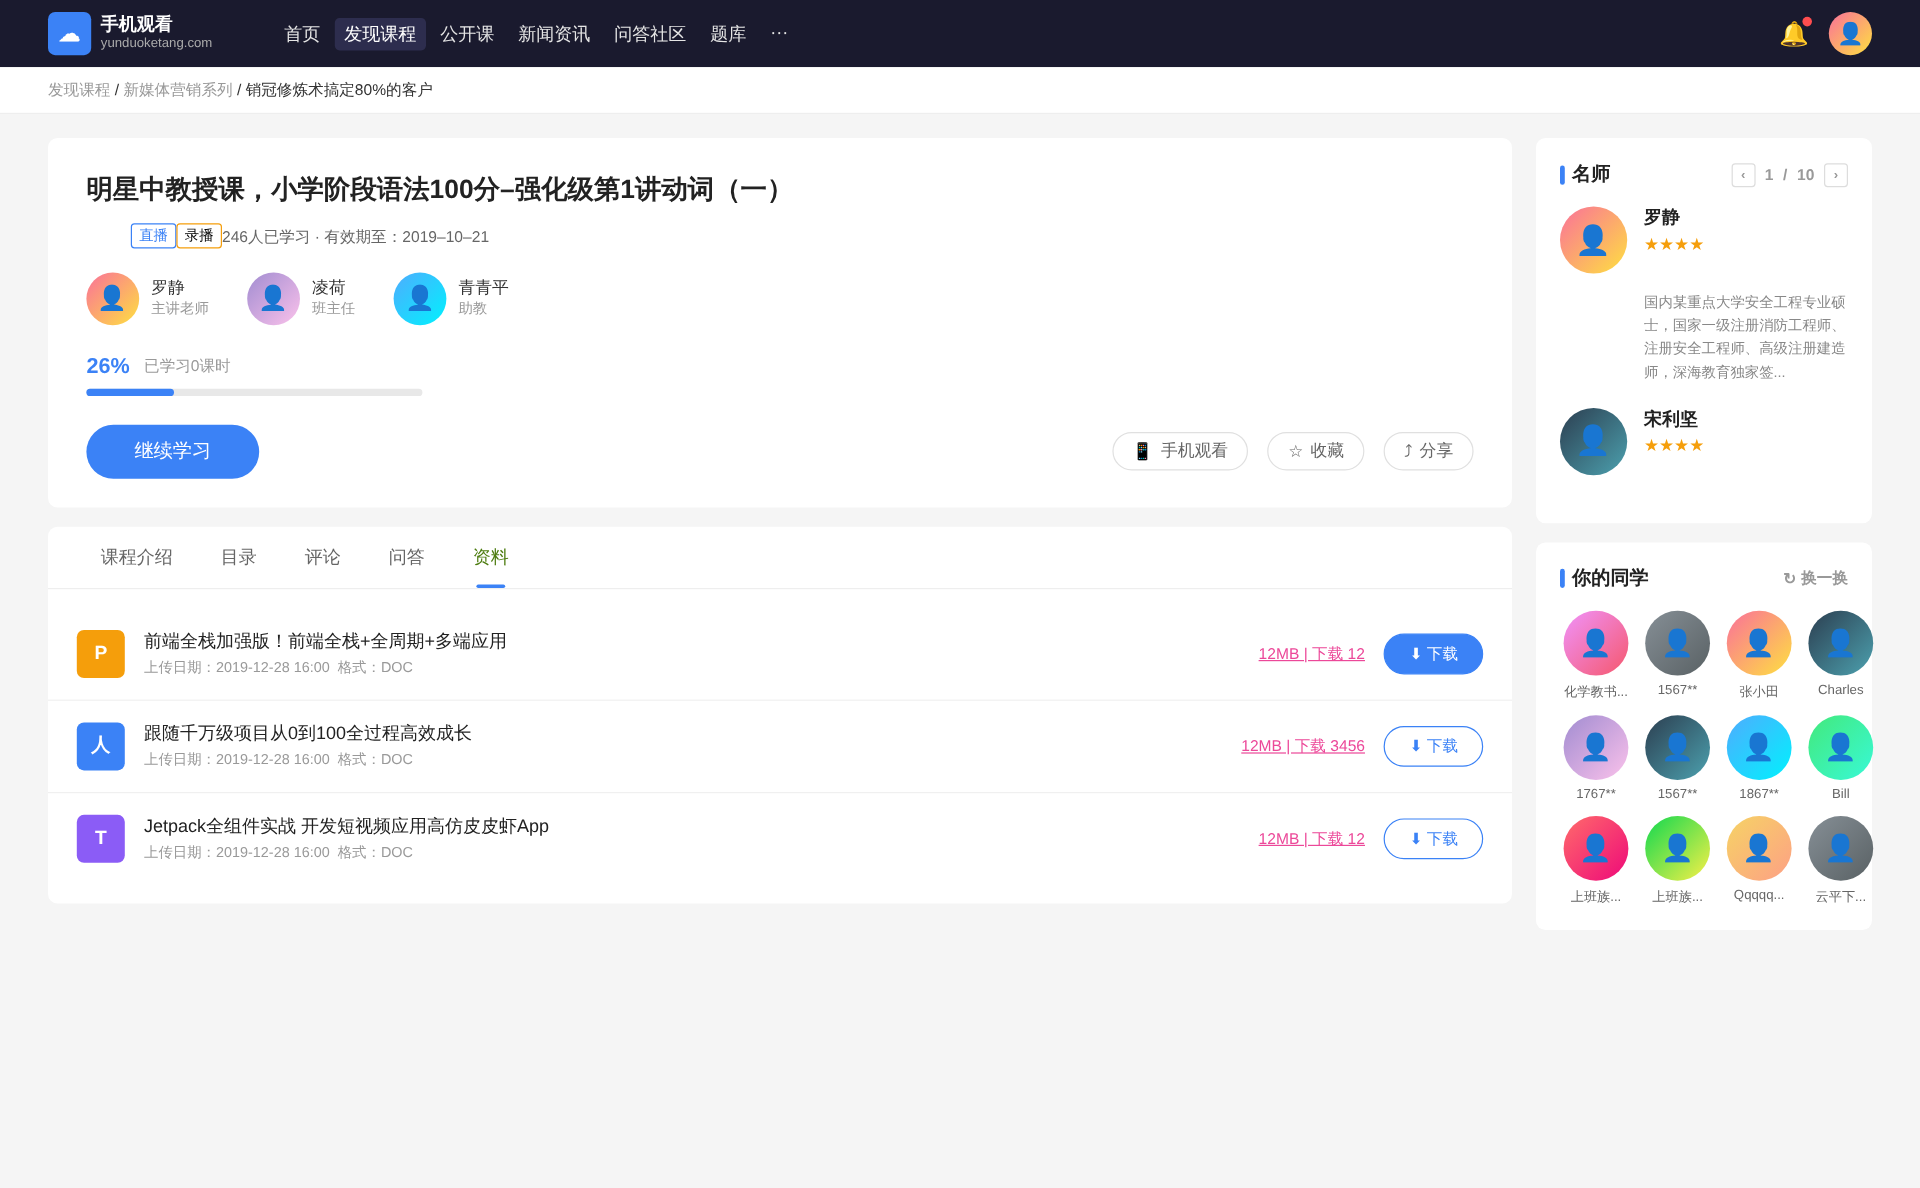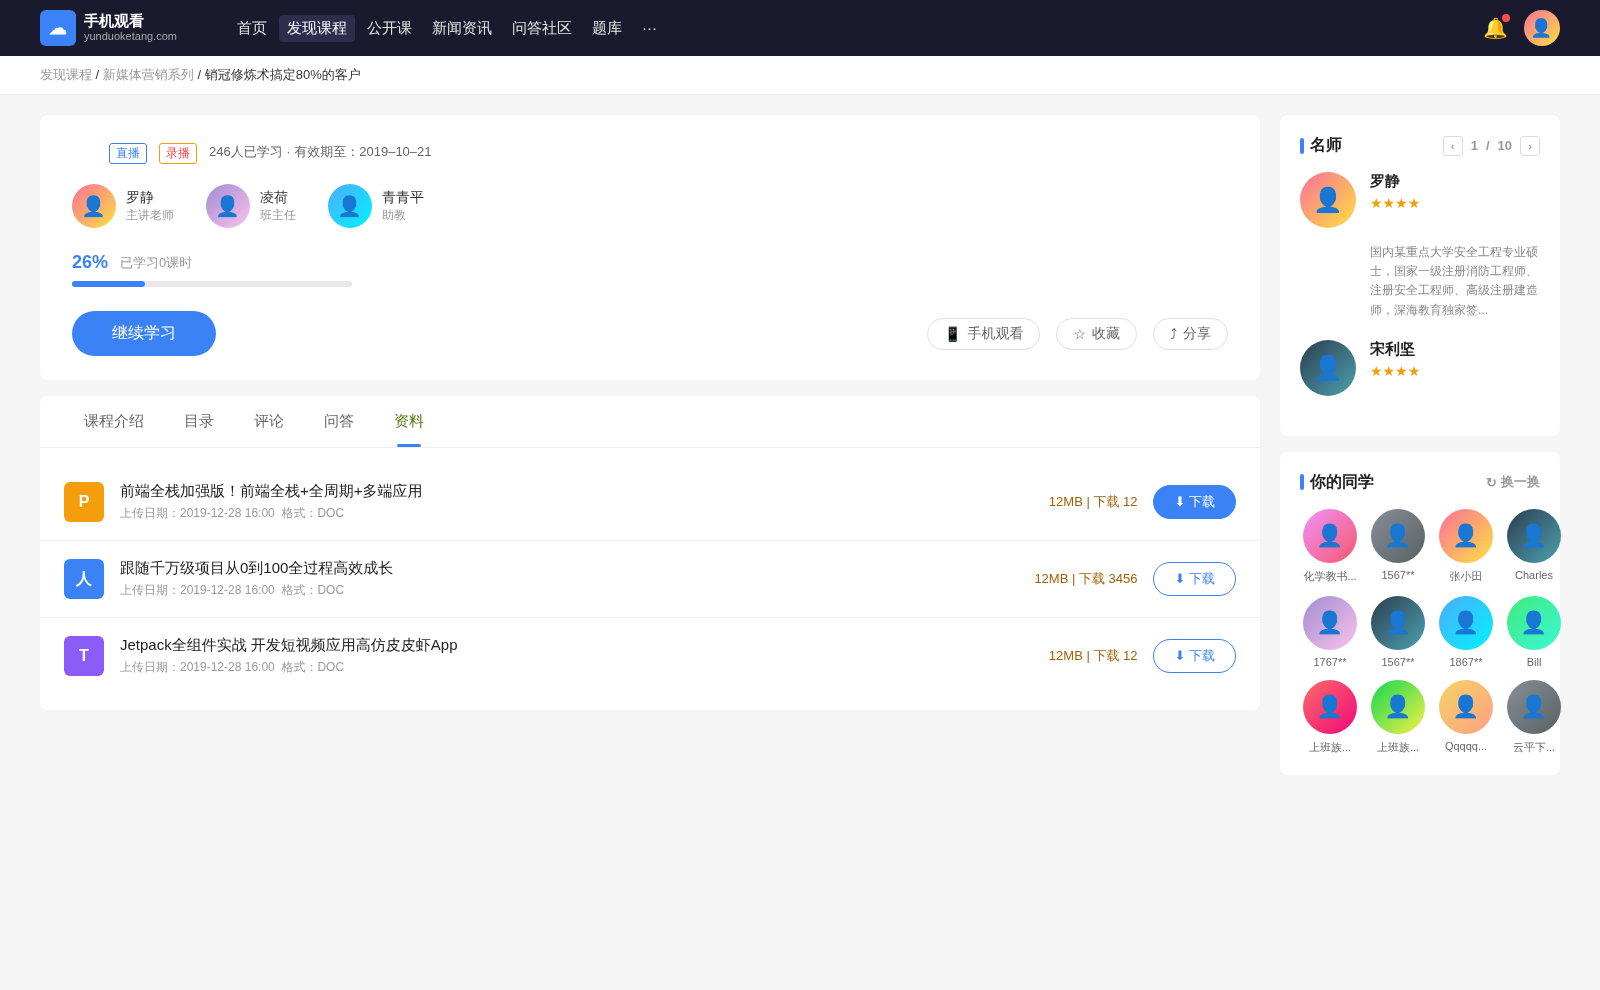--- a/index.html
+++ b/index.html
@@ -24,24 +24,24 @@
     .breadcrumb span { color: #333; }
 
     
     .main-container { display: flex; gap: 20px; padding: 20px 40px; max-width: 1600px; }
     .content-area { flex: 1; min-width: 0; }
     .sidebar-area { width: 280px; flex-shrink: 0; }
 
     
     .course-card { background: white; border-radius: 8px; padding: 28px 32px 24px; margin-bottom: 16px; }
     .course-title { font-size: 22px; font-weight: bold; color: #222; margin-bottom: 12px; line-height: 1.4; }
-    .course-meta { display: flex; align-items: flex-start; gap: 12px; margin-bottom: 20px; font-size: 13px; color: #666; padding-left: 37px; }
+    .course-meta { display: flex; align-items: flex-end; margin-bottom: 20px; font-size: 13px; color: #666; padding-left: 37px; }
     .badge { border: 1px solid; border-radius: 3px; padding: 1px 6px; font-size: 12px; }
     .badge-live { color: #3b82f6; border-color: #3b82f6; }
-    .badge-record { color: #ef4444; border-color: #f59e0b; }
+    .badge-record { color: #000000; border-color: #f59e0b; }
     .teachers { display: flex; gap: 32px; margin-bottom: 24px; }
     .teacher { display: flex; align-items: center; gap: 10px; }
     .teacher-avatar { width: 44px; height: 44px; border-radius: 50%; background: #ddd; overflow: hidden; display: flex; align-items: center; justify-content: center; }
     .teacher-info .name { font-size: 14px; font-weight: 500; color: #333; }
     .teacher-info .role { font-size: 12px; color: #999; }
     .progress-section { margin-bottom: 24px; }
     .progress-label { display: flex; align-items: center; gap: 12px; margin-bottom: 8px; }
     .progress-pct { font-size: 18px; font-weight: bold; color: #3b82f6; }
     .progress-sub { font-size: 13px; color: #999; }
     .progress-bar-bg { height: 6px; background: #e8e8e8; border-radius: 3px; width: 280px; }
@@ -62,21 +62,21 @@
     
     .file-item { display: flex; align-items: center; gap: 16px; padding: 18px 24px; border-bottom: 1px solid #f0f0f0; }
     .file-item:last-child { border-bottom: none; }
     .file-icon { width: 40px; height: 40px; border-radius: 6px; display: flex; align-items: center; justify-content: center; color: white; font-size: 16px; font-weight: bold; flex-shrink: 0; }
     .file-icon-p { background: #f59e0b; }
     .file-icon-u { background: #3b82f6; }
     .file-icon-t { background: #8b5cf6; }
     .file-info { flex: 1; }
     .file-name { font-size: 15px; color: #222; font-weight: 500; margin-bottom: 4px; }
     .file-meta { font-size: 12px; color: #999; }
-    .file-stats { color: #a16207; font-size: 13px; white-space: nowrap; }
+    .file-stats { color: #ec4899; font-size: 13px; white-space: nowrap; text-decoration: underline; }
     .btn-download { background: white; border: 1px solid #3b82f6; color: #3b82f6; border-radius: 20px; padding: 7px 20px; font-size: 13px; cursor: pointer; display: flex; align-items: center; gap: 6px; white-space: nowrap; }
     .btn-download-filled { background: #3b82f6; color: white; }
 
     
     .sidebar-card { background: white; border-radius: 8px; padding: 20px; margin-bottom: 16px; }
     .sidebar-title { font-size: 16px; font-weight: bold; color: #222; display: flex; align-items: center; gap: 6px; margin-bottom: 16px; }
     .sidebar-title::before { content: ''; display: inline-block; width: 4px; height: 16px; background: #3b82f6; border-radius: 2px; }
     .sidebar-title-right { margin-left: auto; font-size: 13px; color: #999; display: flex; align-items: center; gap: 8px; }
     .page-btn { width: 20px; height: 20px; border: 1px solid #ddd; border-radius: 3px; display: flex; align-items: center; justify-content: center; cursor: pointer; font-size: 11px; color: #999; }
 
@@ -138,20 +138,21 @@
 </nav>
 
 <div class="breadcrumb">
   <span id="breadcrumb-container"><a href="#">发现课程</a><span> / </span><a href="#">新媒体营销系列</a><span> / </span><span>销冠修炼术搞定80%的客户</span></span>
 </div>
 
 <div class="main-container">
   <div class="content-area">
 
     <div class="course-card">
+      <div class="course-title">明星中教授课，小学阶段语法100分–强化级第1讲动词（一）</div>
       <div class="course-meta">
         <span class="badge badge-live">直播</span>
         <span class="badge badge-record">录播</span>
         <span>246人已学习 · 有效期至：2019–10–21</span>
       </div>
       <div class="teachers" id="teachers-container">
           <div class="teacher">
     <div class="teacher-avatar av-orange">
       <span style="font-size:20px">👤</span>
     </div>

